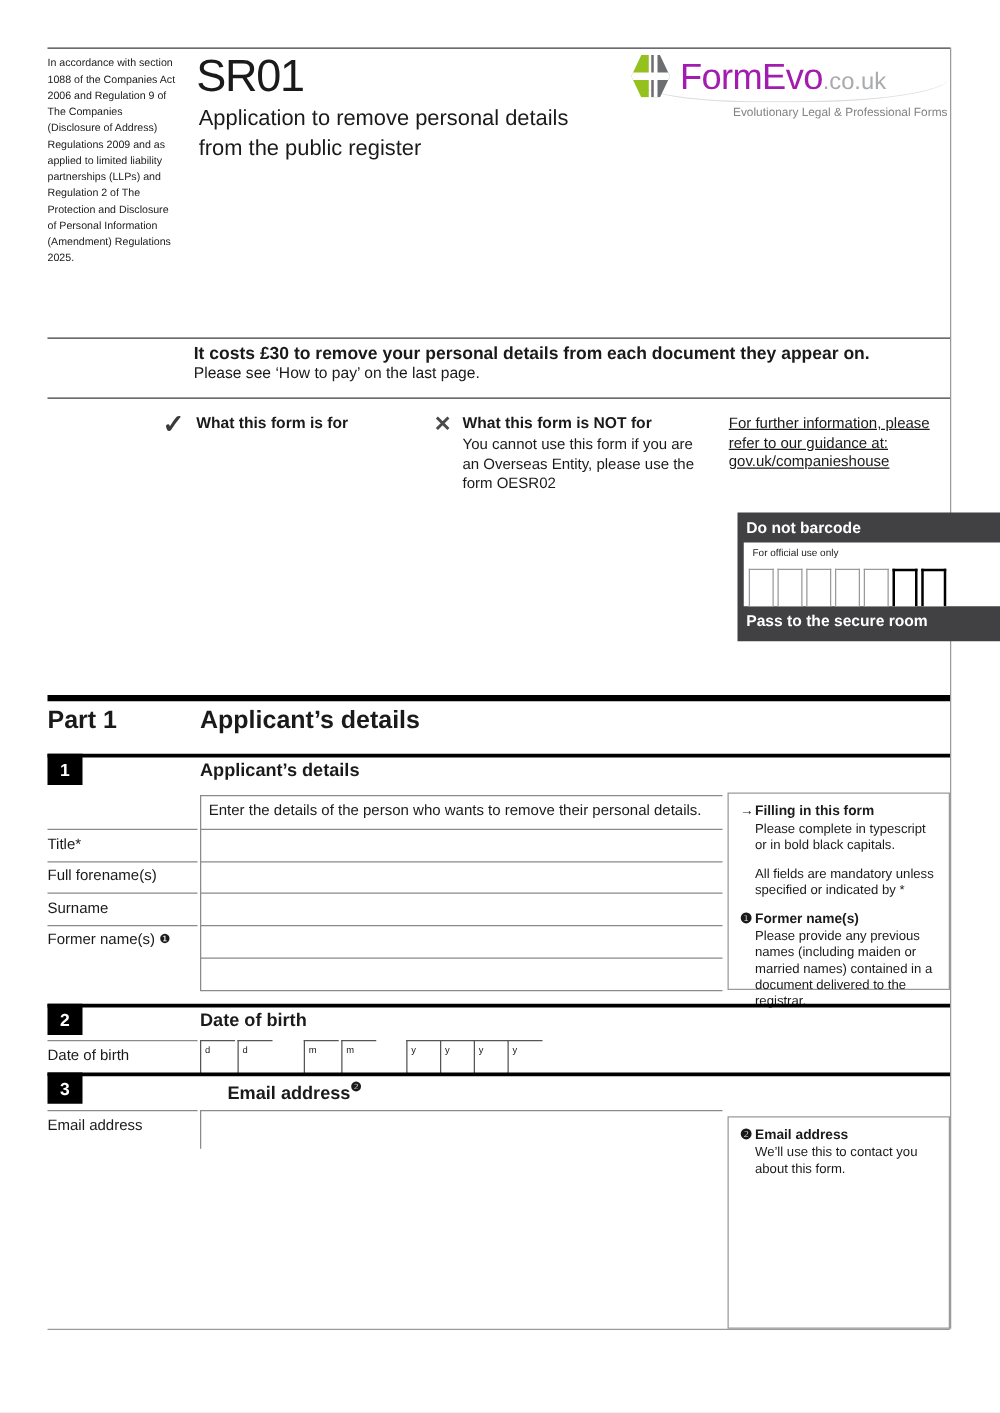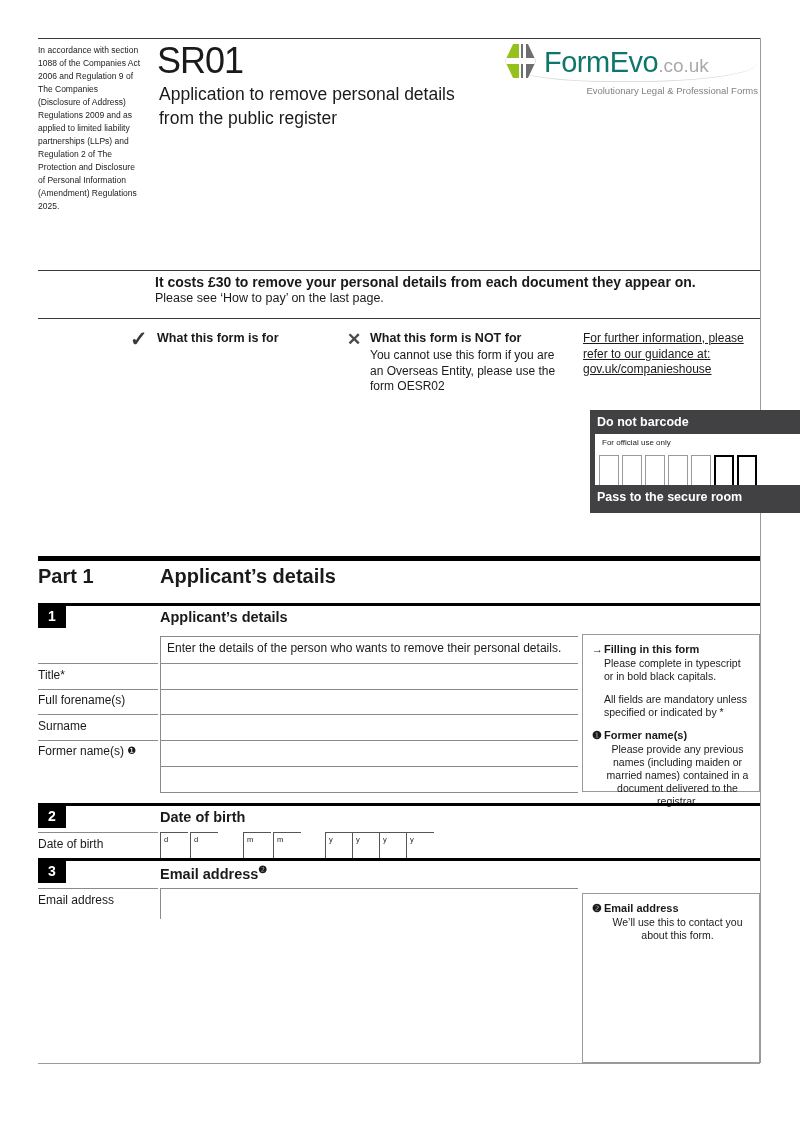--- a/index.html
+++ b/index.html
@@ -75,21 +75,21 @@
   
   .datebox { position:absolute; top:832px; width:28px; height:27px;
     border-top:1px solid #555; border-left:1px solid #555; font-size:7.5px; padding:2px 0 0 3px; }
 
   
   .notebox { position:absolute; left:582px; width:178px; border:1px solid #9a9a9a; background:#fff;
     padding:8px 8px 6px 9px; font-size:10.5px; line-height:13px; }
   .note-head { font-weight:bold; font-size:11px; position:relative; padding-left:12px; margin-bottom:1px; }
   .note-head .mk { position:absolute; left:0; top:0; }
   .note-body { padding-left:12px; margin-bottom:10px; }
-  .note-body.last { margin-bottom:0;text-align:center; }
+  .note-body.last { margin-bottom:0; }
 </style>
 </head>
 <body>
 
 <div class="page">
 
   <div class="hline" style="left:38px; top:38px; width:722px;"></div>
   <div class="vline" style="left:760px; top:38px; height:1025px; background:#9a9a9a;"></div>
 
   <div class="abs legal">In accordance with section 1088 of the Companies Act 2006 and Regulation 9 of The Companies (Disclosure of Address) Regulations 2009 and as applied to limited liability partnerships (LLPs) and Regulation 2 of The Protection and Disclosure of Personal Information (Amendment) Regulations 2025.</div>
@@ -98,21 +98,21 @@
 from the public register</div>
 
   <div class="abs logo-swoosh"></div>
   <div class="abs logo-icon">
     <div class="logo-green" style="background:#95c11f;"></div>
     <div class="logo-gray" style="background:#6d6e71;"></div>
     <div class="logo-slot2"></div>
     <div class="logo-slot"></div>
   </div>
   <div class="abs logo-text">
-    <span class="logo-brand" style="color:#0f766e;">FormEvo</span><span class="logo-domain" style="color:#a8aaad;">.co.uk</span>
+    <span class="logo-brand" style="color:#a21caf;">FormEvo</span><span class="logo-domain" style="color:#a8aaad;">.co.uk</span>
   </div>
   <div class="abs logo-tagline">Evolutionary Legal &amp; Professional Forms</div>
 
   <div class="hline" style="left:38px; top:270px; width:722px;"></div>
   <div class="abs fee-bold">It costs £30 to remove your personal details from each document they appear on.</div>
   <div class="abs fee-normal">Please see ‘How to pay’ on the last page.</div>
   <div class="hline" style="left:38px; top:318px; width:722px;"></div>
 
   <div class="abs check-glyph">✓</div>
   <div class="abs info-head col1h">What this form is for</div>
@@ -204,21 +204,21 @@
   <div class="datebox" style="left:190px;">d</div>
   <div class="datebox" style="left:243px;">m</div>
   <div class="datebox" style="left:273px;">m</div>
   <div class="datebox" style="left:325px;">y</div>
   <div class="datebox" style="left:352px;">y</div>
   <div class="datebox" style="left:379px;">y</div>
   <div class="datebox" style="left:406px;">y</div>
 
   <div class="secbar" style="top:858px;"></div>
   <div class="numbox" style="top:858px;">3</div>
-  <div class="sectitle" style="top:864px;">
+  <div class="sectitle" style="top:864px;margin-left:22px;">
     <span>Email address</span><sup>❷</sup>
   </div>
   <div class="gline" style="left:38px; top:888px; width:120px; height:1px;"></div>
   <div class="gline" style="left:160px; top:888px; width:418px; height:1px;"></div>
   <div class="vline" style="left:160px; top:888px; height:31px;"></div>
   <div class="field-label" style="top:893px;">Email address</div>
   <div class="input-region" style="left:161px; top:889px; width:417px; height:30px;"></div>
 
   <div class="notebox" style="top:893px; height:170px;">
     <div class="note-head">

